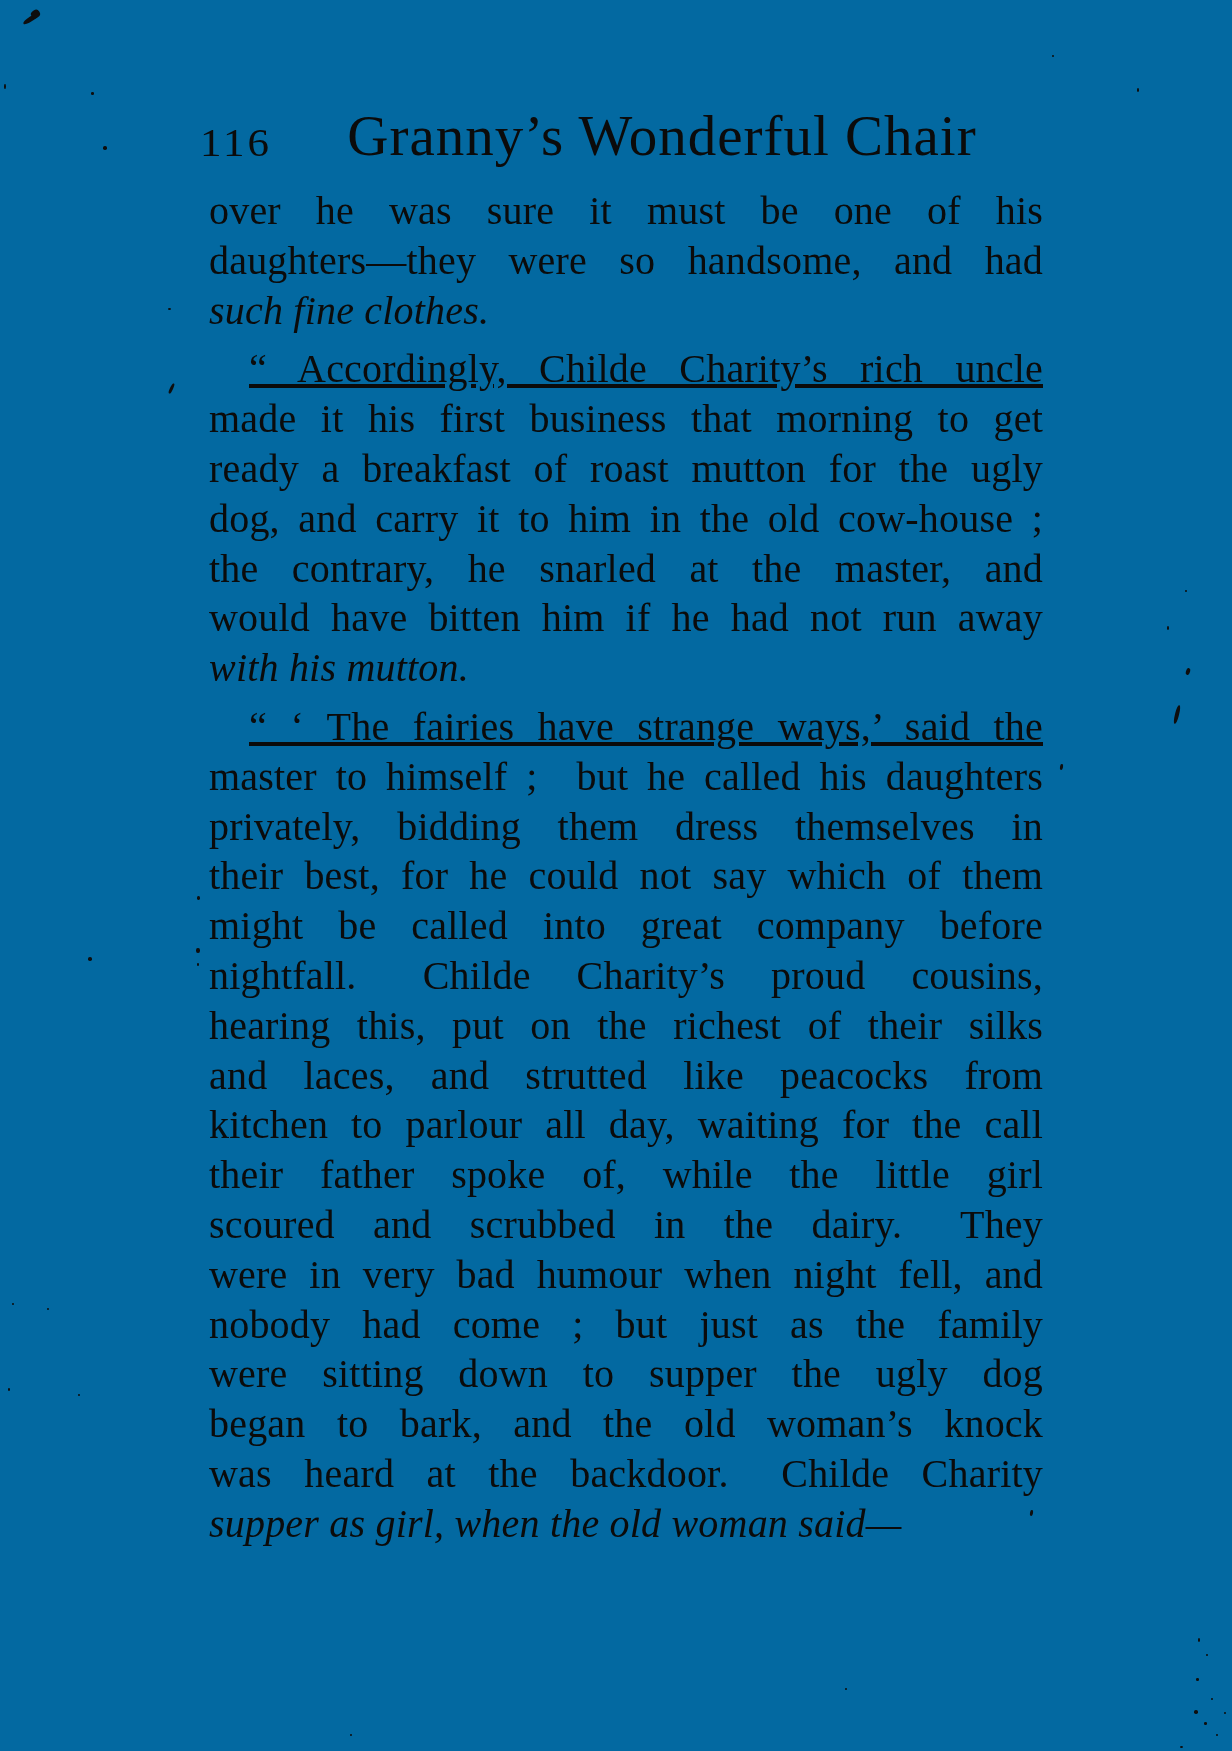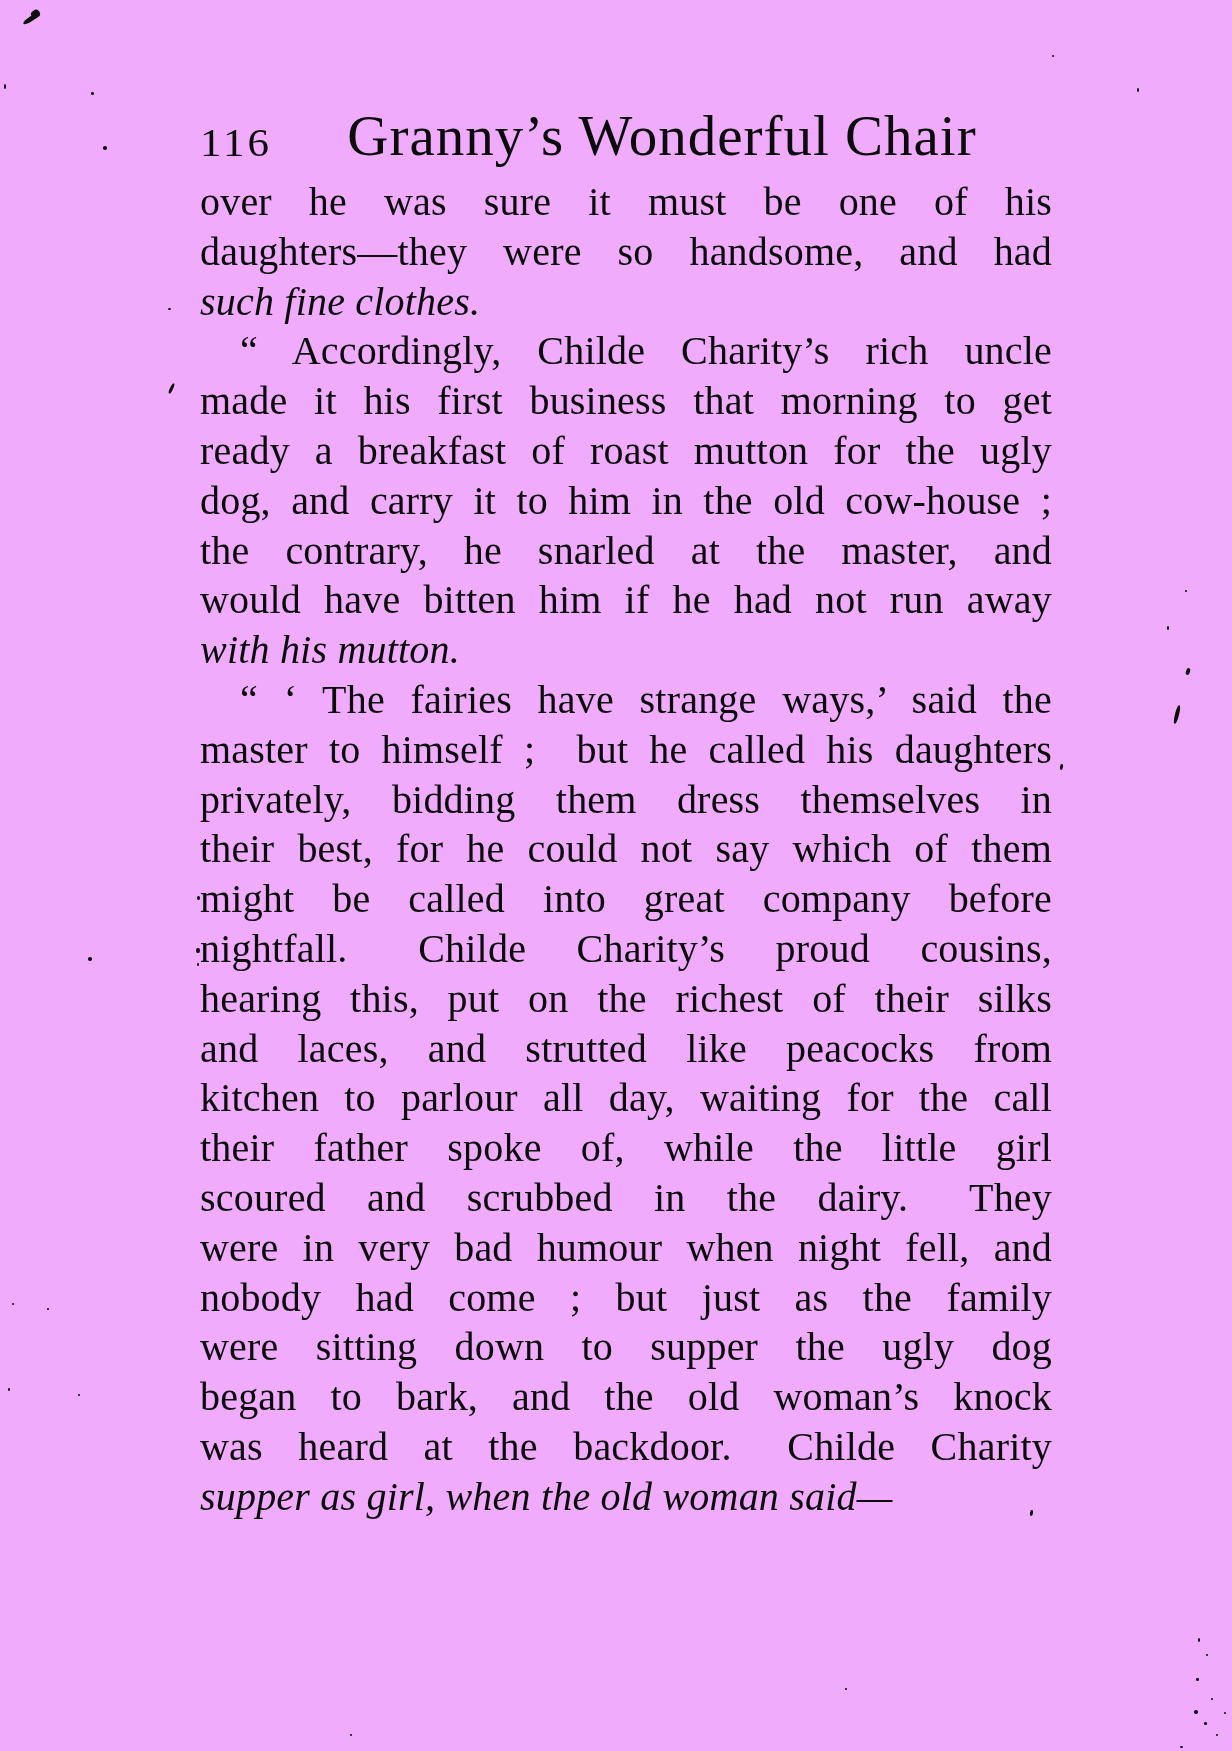--- a/index.html
+++ b/index.html
@@ -11,21 +11,21 @@
     width: 1232px;
     height: 1751px;
     position: relative;
     overflow: hidden;
     font-family: "Liberation Serif", "DejaVu Serif", serif;
     color: #0b0b0b;
   }
   .book-page {
     position: absolute;
     inset: 0;
-    background: #f0abfc;
+    background: #0369a1;
   }
   .page-header {
     position: absolute;
     left: 200px;
     top: 86px;
     width: 852px;
     display: flex;
     align-items: baseline;
   }
   .page-number {
@@ -46,28 +46,28 @@
   }
   .page-text {
     position: absolute;
     left: 200px;
     top: 177px;
     width: 852px;
     font-size: 40px;
     line-height: 49.8px;
     letter-spacing: 0.2px;
   }
-  .paragraph { margin: 0; }
+  .paragraph { margin: 9px; }
   .line {
     text-align: justify;
     text-align-last: justify;
     white-space: normal;
   }
   .line.lastline { text-align-last: left; font-style: italic; }
-  .line.indent { text-indent: 40px; }
+  .line.indent { text-indent: 40px; text-decoration: underline; }
   .speck {
     position: absolute;
     background: #0e0e0e;
     border-radius: 45%;
   }
 </style>
 </head>
 <body>
 
 <div class="book-page">

